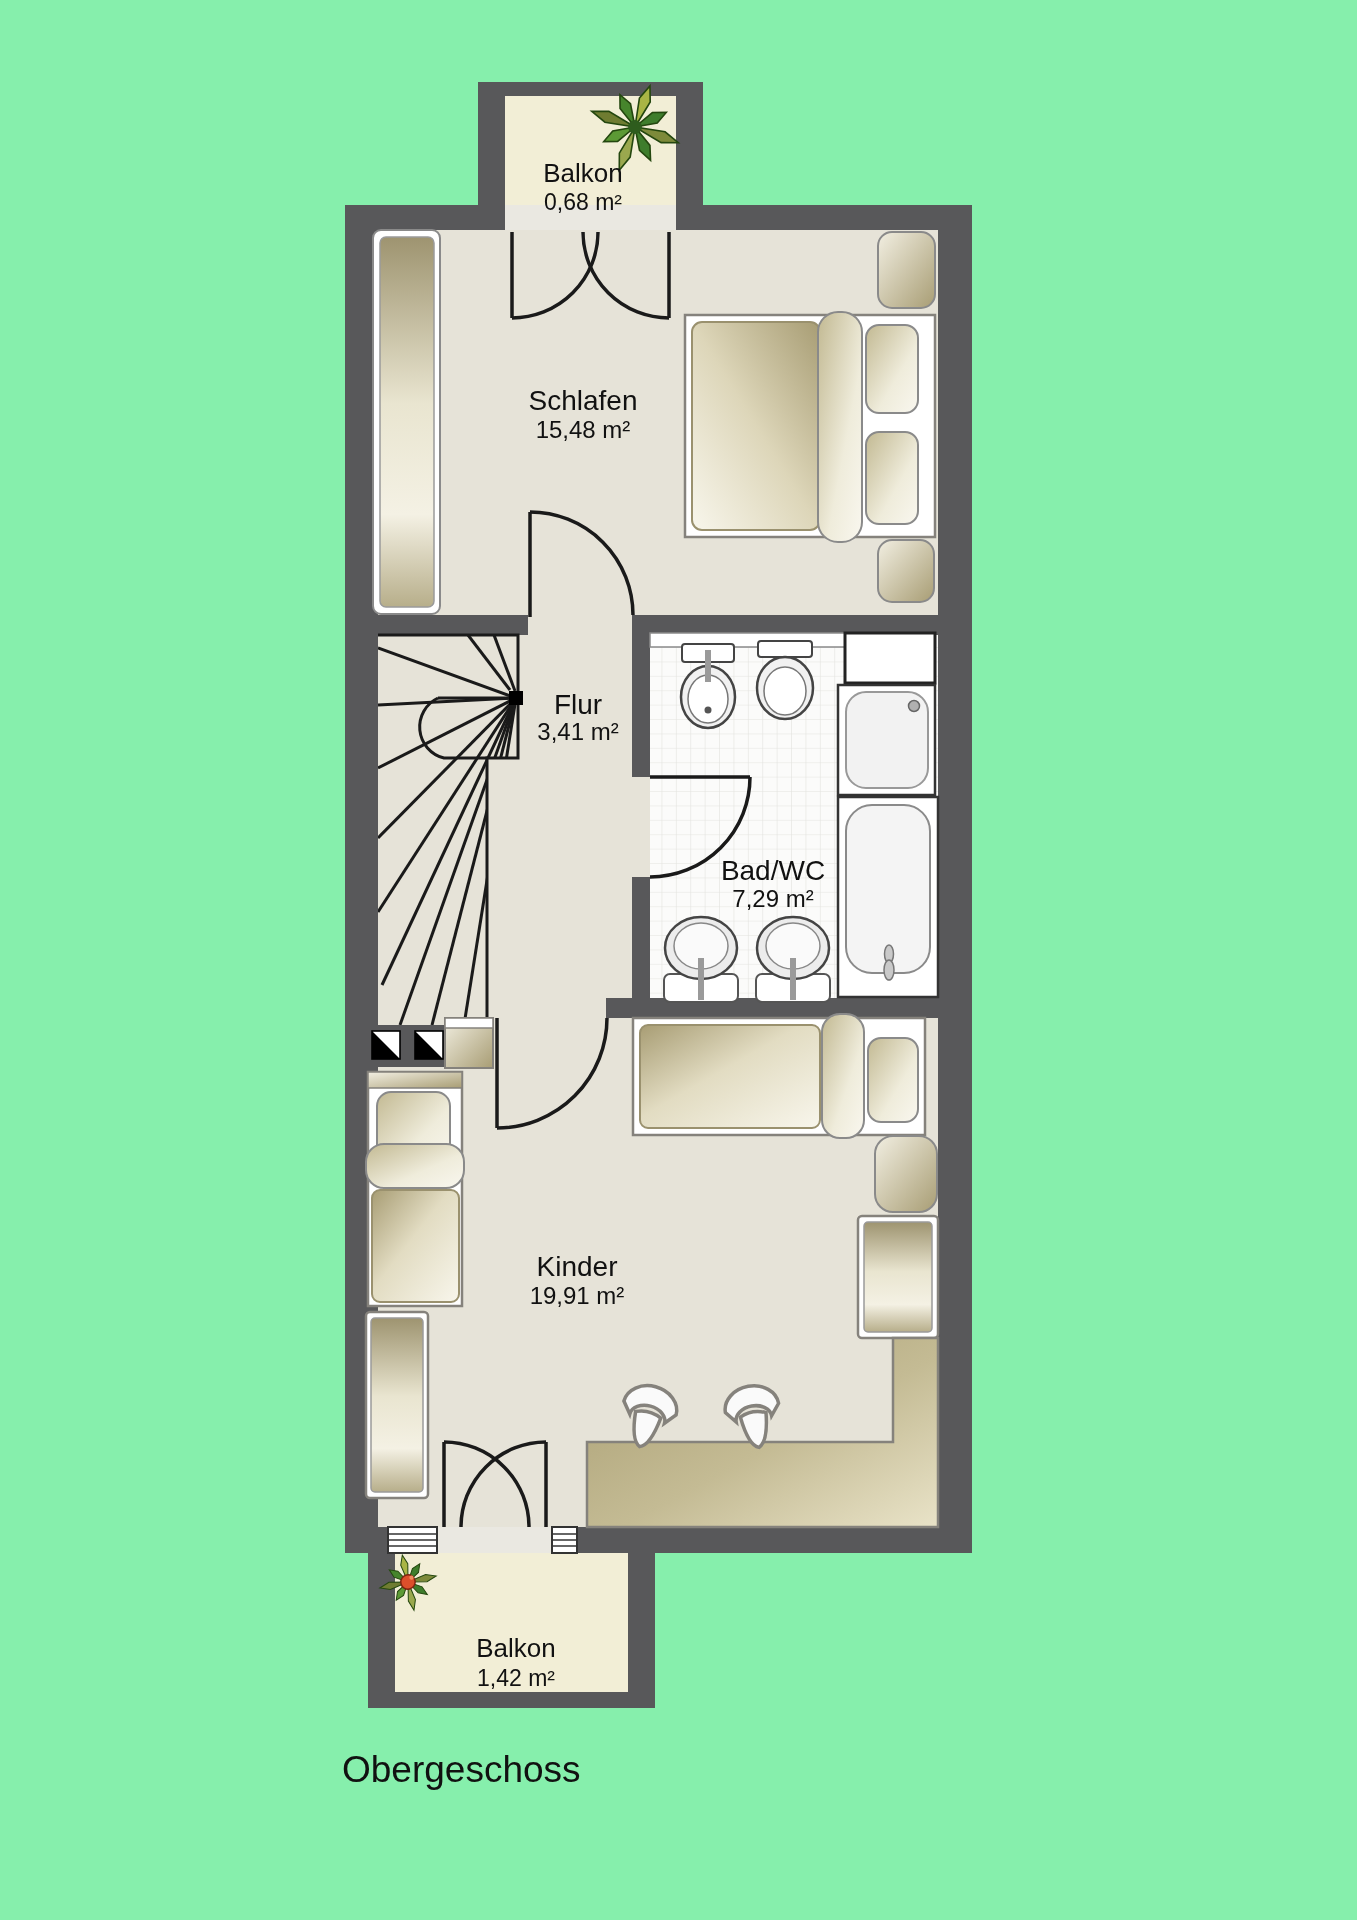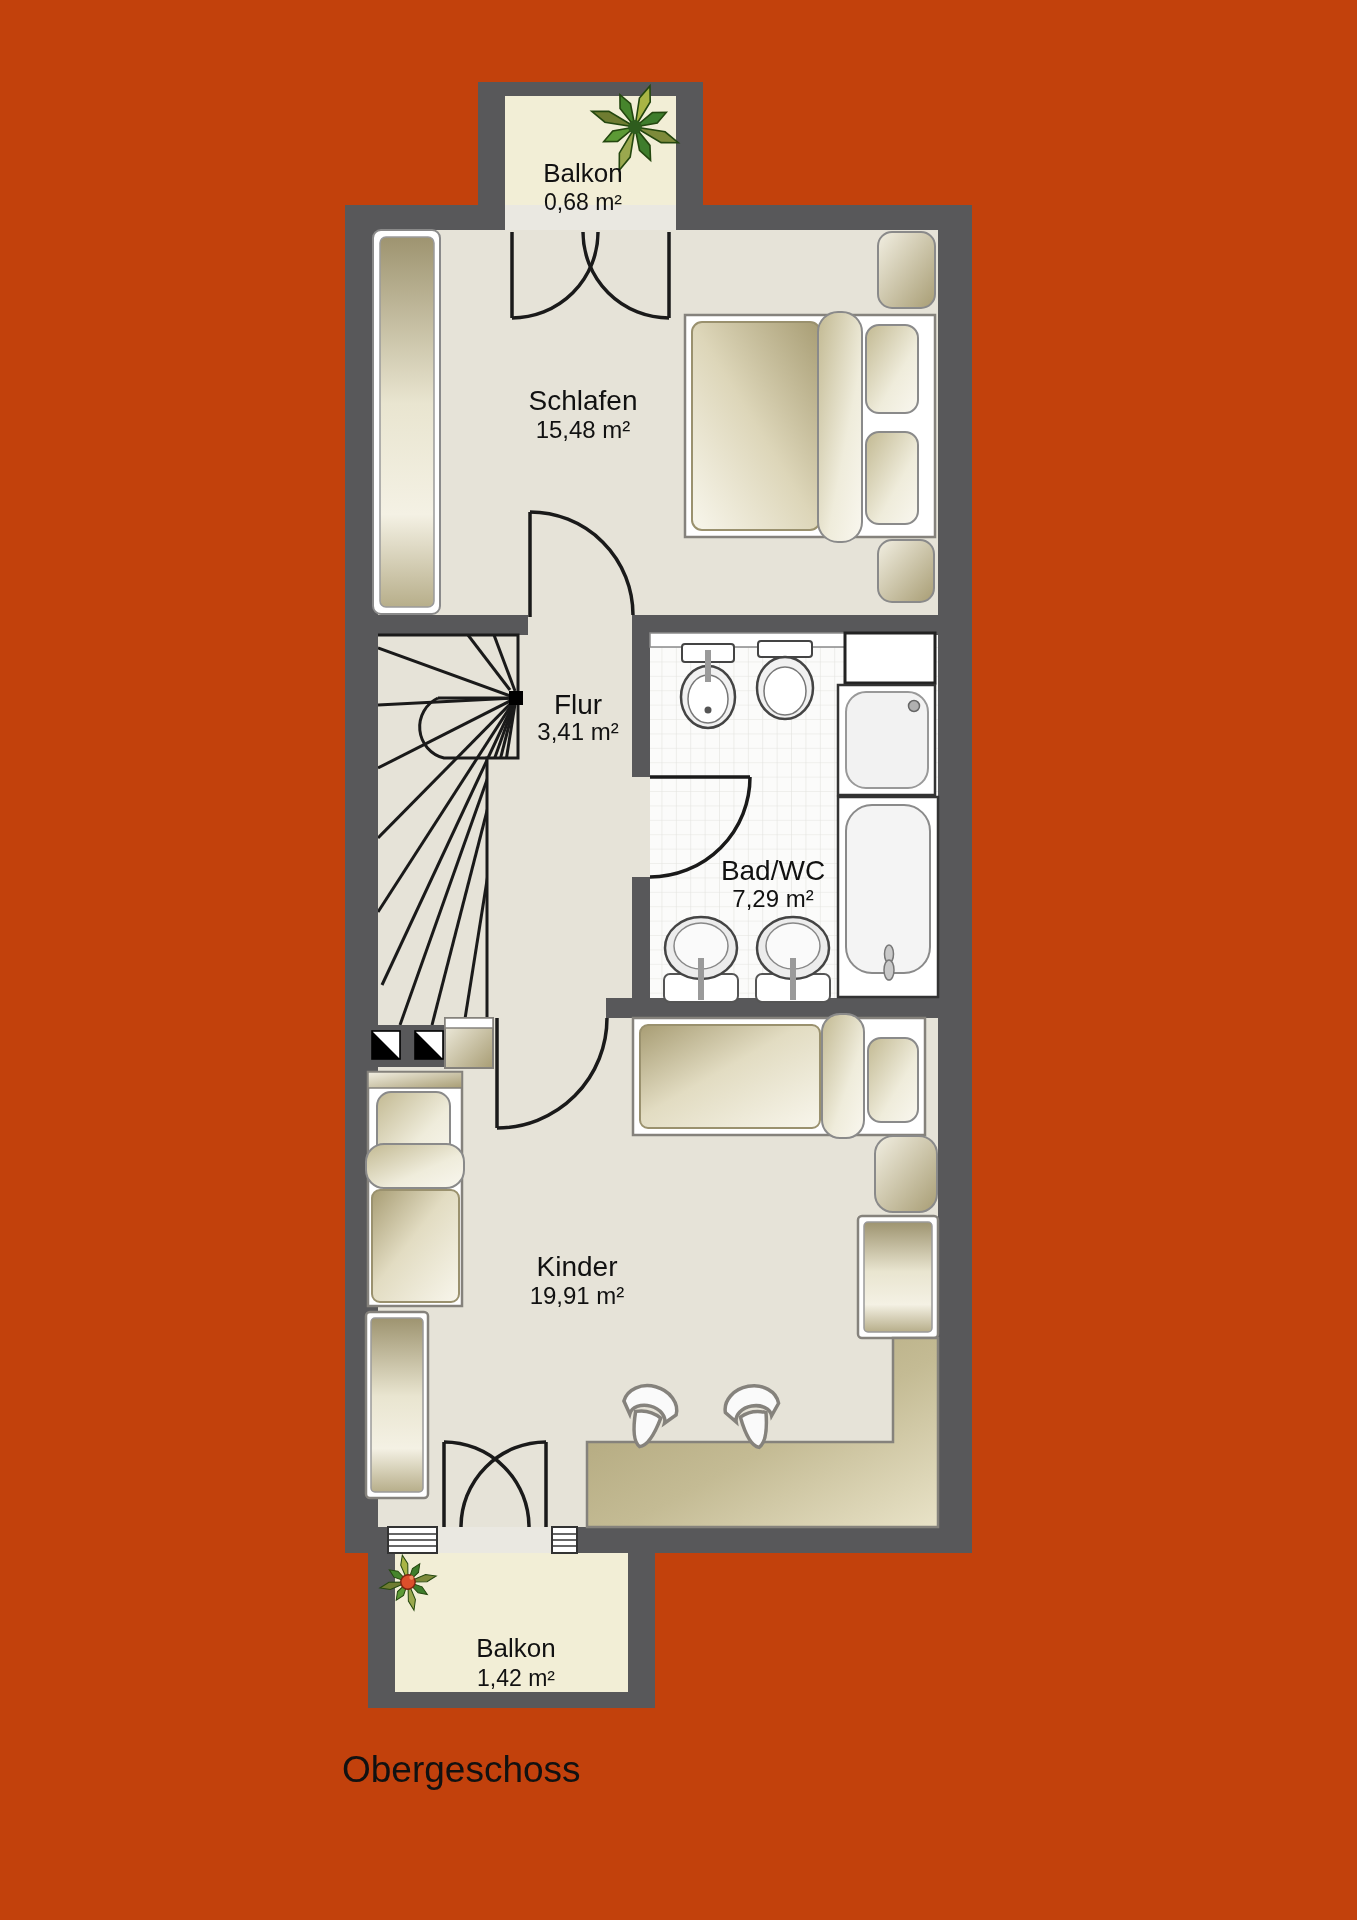--- a/index.html
+++ b/index.html
@@ -1,16 +1,16 @@
 <!DOCTYPE html>
 <html><head>
 <meta charset="utf-8">
 <style>
   html,body{margin:0;padding:0;background:#ffffff;}
-  .page{position:relative;width:1357px;height:1920px;background:#c2410c;overflow:hidden;}
+  .page{position:relative;width:1357px;height:1920px;background:#86efac;overflow:hidden;}
   svg{display:block;}
   text{font-family:"Liberation Sans", sans-serif;fill:#111111;}
   .room-name{font-size:28px;}
   .room-area{font-size:24px;}
   .balcony-name{font-size:26px;}
   .balcony-area{font-size:23px;}
   .plan-title{font-size:37px;}
 </style>
 </head>
 <body>

